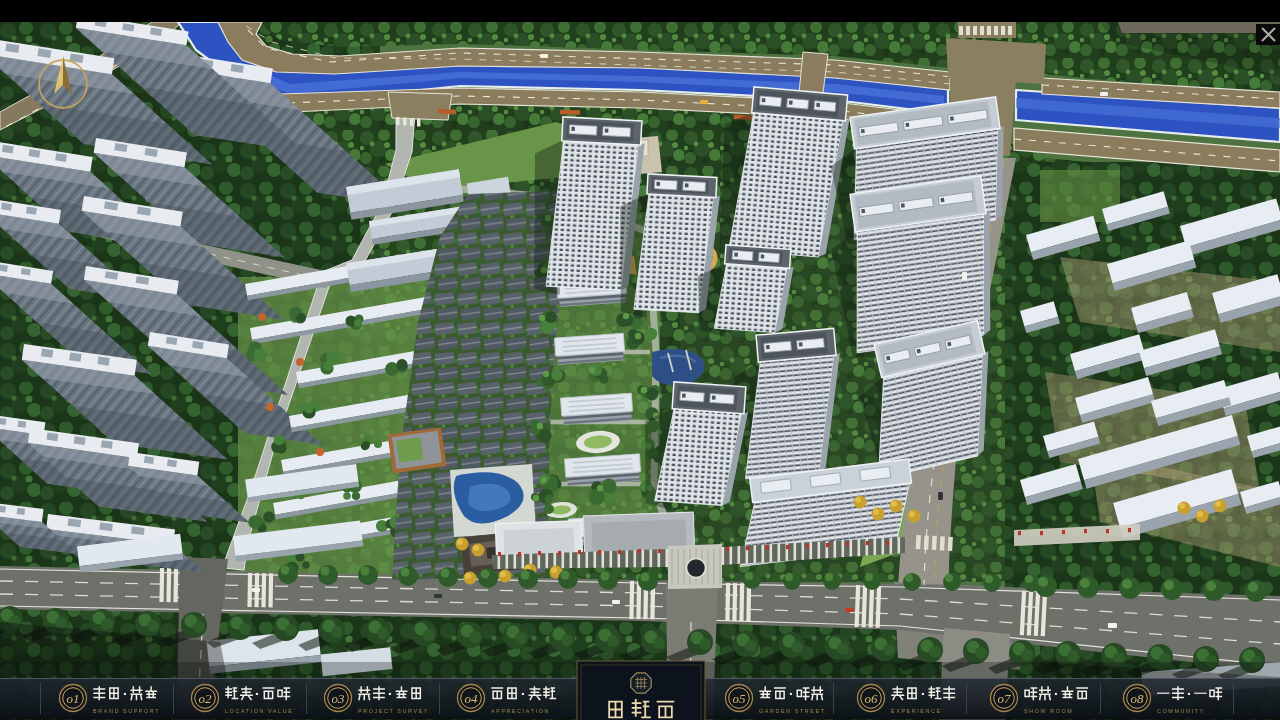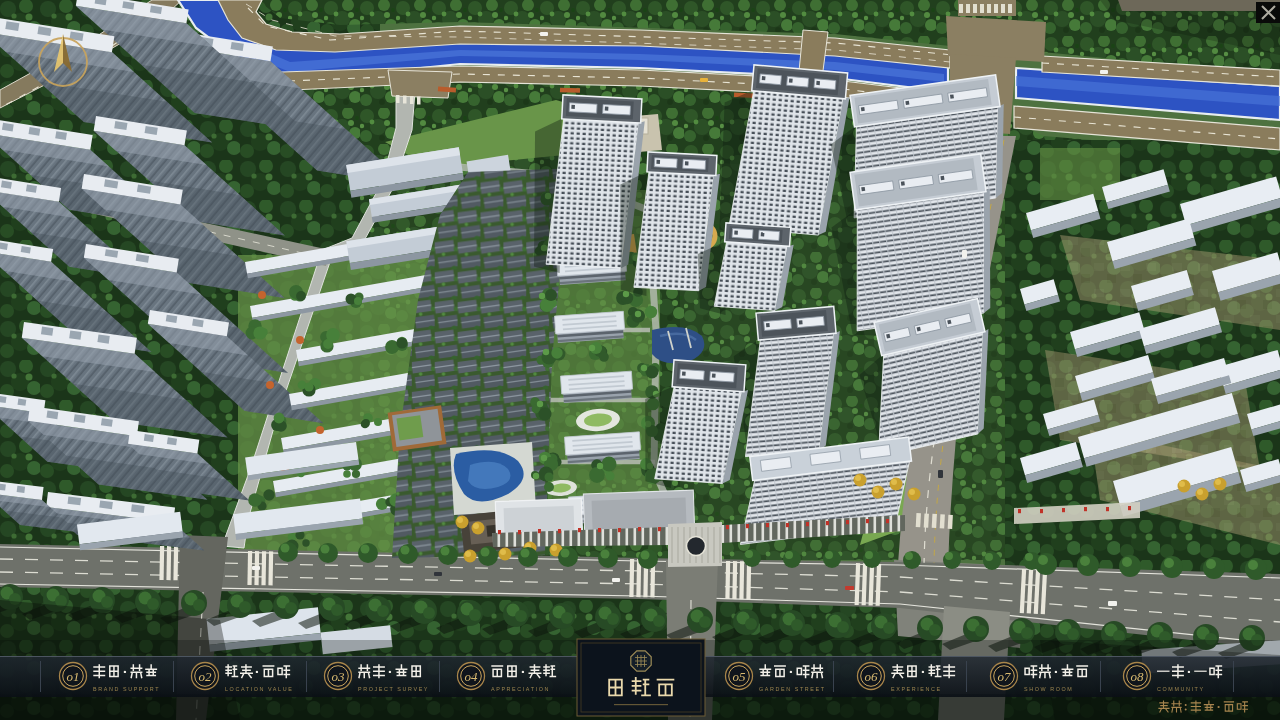--- a/index.html
+++ b/index.html
@@ -1,15 +1,15 @@
 <!DOCTYPE html>
 <html><head><meta charset="utf-8">
 <style>
 html,body{margin:0;padding:0;background:#000;width:1280px;height:720px;overflow:hidden;}
-#stage{position:relative;width:1280px;height:620px;font-family:"Liberation Sans",sans-serif;}
+#stage{position:relative;width:1280px;height:620px;font-family:"Liberation Sans",sans-serif;margin-top:22px;}
 #stage>svg{display:block;position:absolute;left:0;top:0;}
 </style></head>
 <body>
 <div id="stage">
 <svg width="1280" height="720" viewBox="0 0 1280 720" xmlns="http://www.w3.org/2000/svg" shape-rendering="auto">
 <defs>
 <pattern id="folg" width="36" height="36" patternUnits="userSpaceOnUse">
  <rect width="36" height="36" fill="#213f1d"></rect>
  <circle cx="7" cy="8" r="7" fill="#2f5628"></circle>
  <circle cx="24" cy="5" r="6" fill="#3f6f33"></circle>

